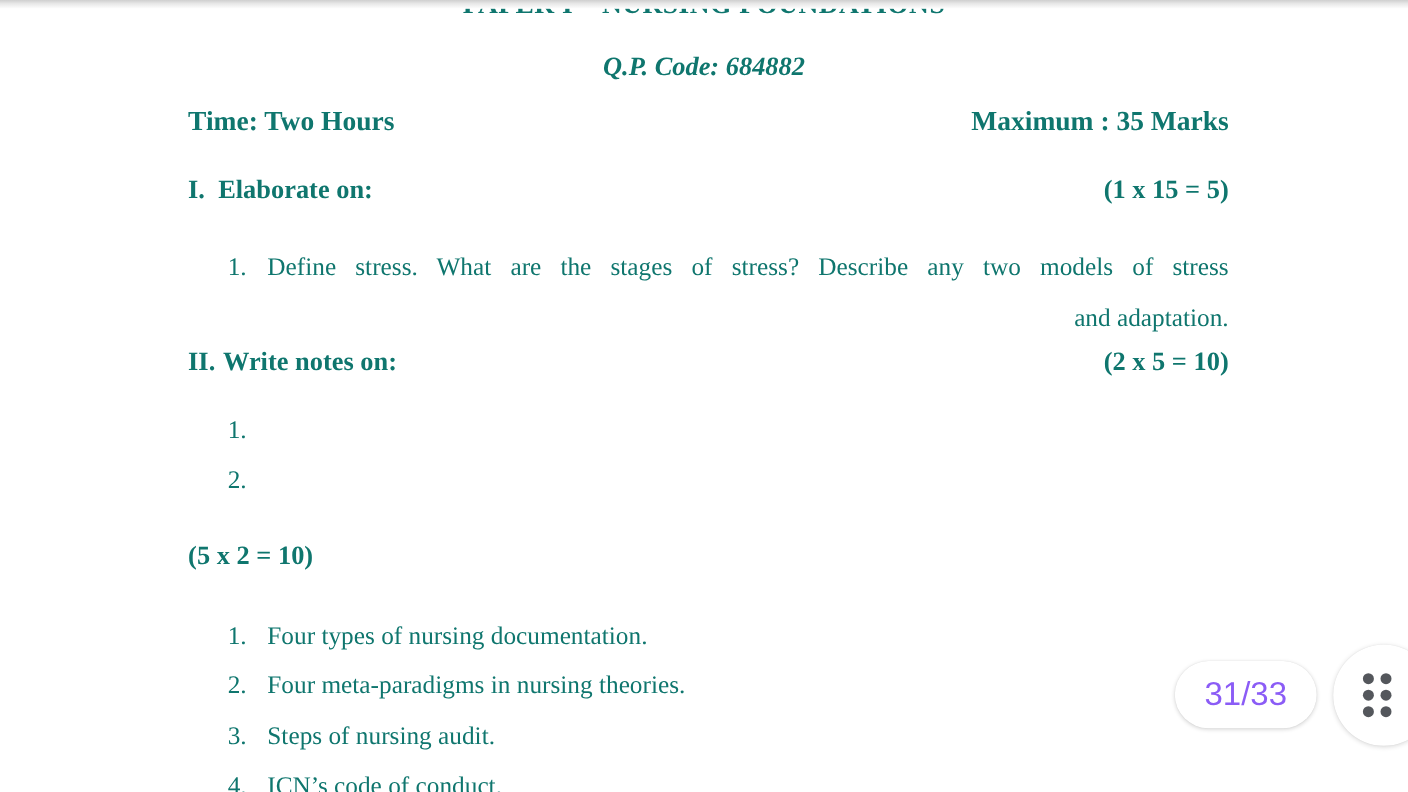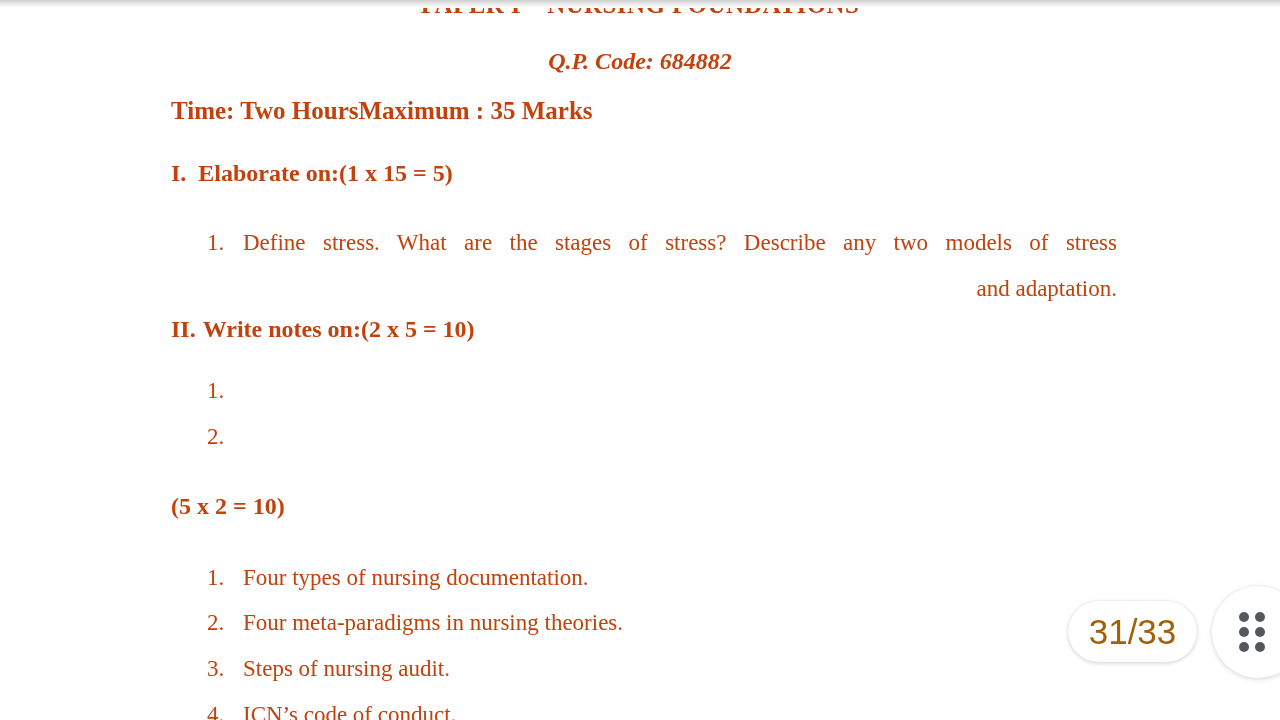--- a/index.html
+++ b/index.html
@@ -23,21 +23,21 @@
     position: absolute;
     top: 0; left: 0;
     width: 100%;
     height: 8px;
     background: linear-gradient(to bottom, #cfcfcf 0%, #e7e7e7 40%, #ffffff 100%);
     z-index: 5;
   }
   .doc {
     position: absolute;
     inset: 0;
-    color: #c2410c;
+    color: #0f766e;
   }
   .doc-title {
     position: absolute;
     top: -9px;
     left: 0;
     width: 100%;
     text-align: center;
     font-size: 25px;
     font-weight: bold;
     letter-spacing: 0.4px;
@@ -51,21 +51,21 @@
     text-align: center;
     font-size: 24px;
     font-weight: bold;
     font-style: italic;
   }
   .row {
     position: absolute;
     left: 171px;
     right: 163px;
     display: flex;
-    justify-content: flex-start;
+    justify-content: space-between;
     align-items: baseline;
   }
   .meta-row { top: 97px; font-size: 25px; font-weight: bold; }
   .section-row { font-weight: bold; font-size: 24px; }
   .sec-1 { top: 160px; }
   .sec-2 { top: 316px; }
   .sec-3 { top: 493px; }
   .sec-num-gap-lg { margin-right: 12px; }
   .sec-num-gap-sm { margin-right: 7px; }
   .marks { font-weight: bold; font-size: 24px; }
@@ -106,22 +106,22 @@
     top: 601px;
     width: 129px;
     height: 61px;
     background: #ffffff;
     border-radius: 31px;
     box-shadow: 0 1px 4px rgba(0,0,0,0.18), 0 0 1px rgba(0,0,0,0.10);
     display: flex;
     align-items: center;
     justify-content: center;
     font-family: "Liberation Sans", sans-serif;
-    font-size: 35px;
-    color: #a16207;
+    font-size: 30px;
+    color: #8b5cf6;
     z-index: 10;
     cursor: pointer;
   }
   .grid-button {
     position: absolute;
     left: 1212px;
     top: 586px;
     width: 92px;
     height: 92px;
     background: #ffffff;

